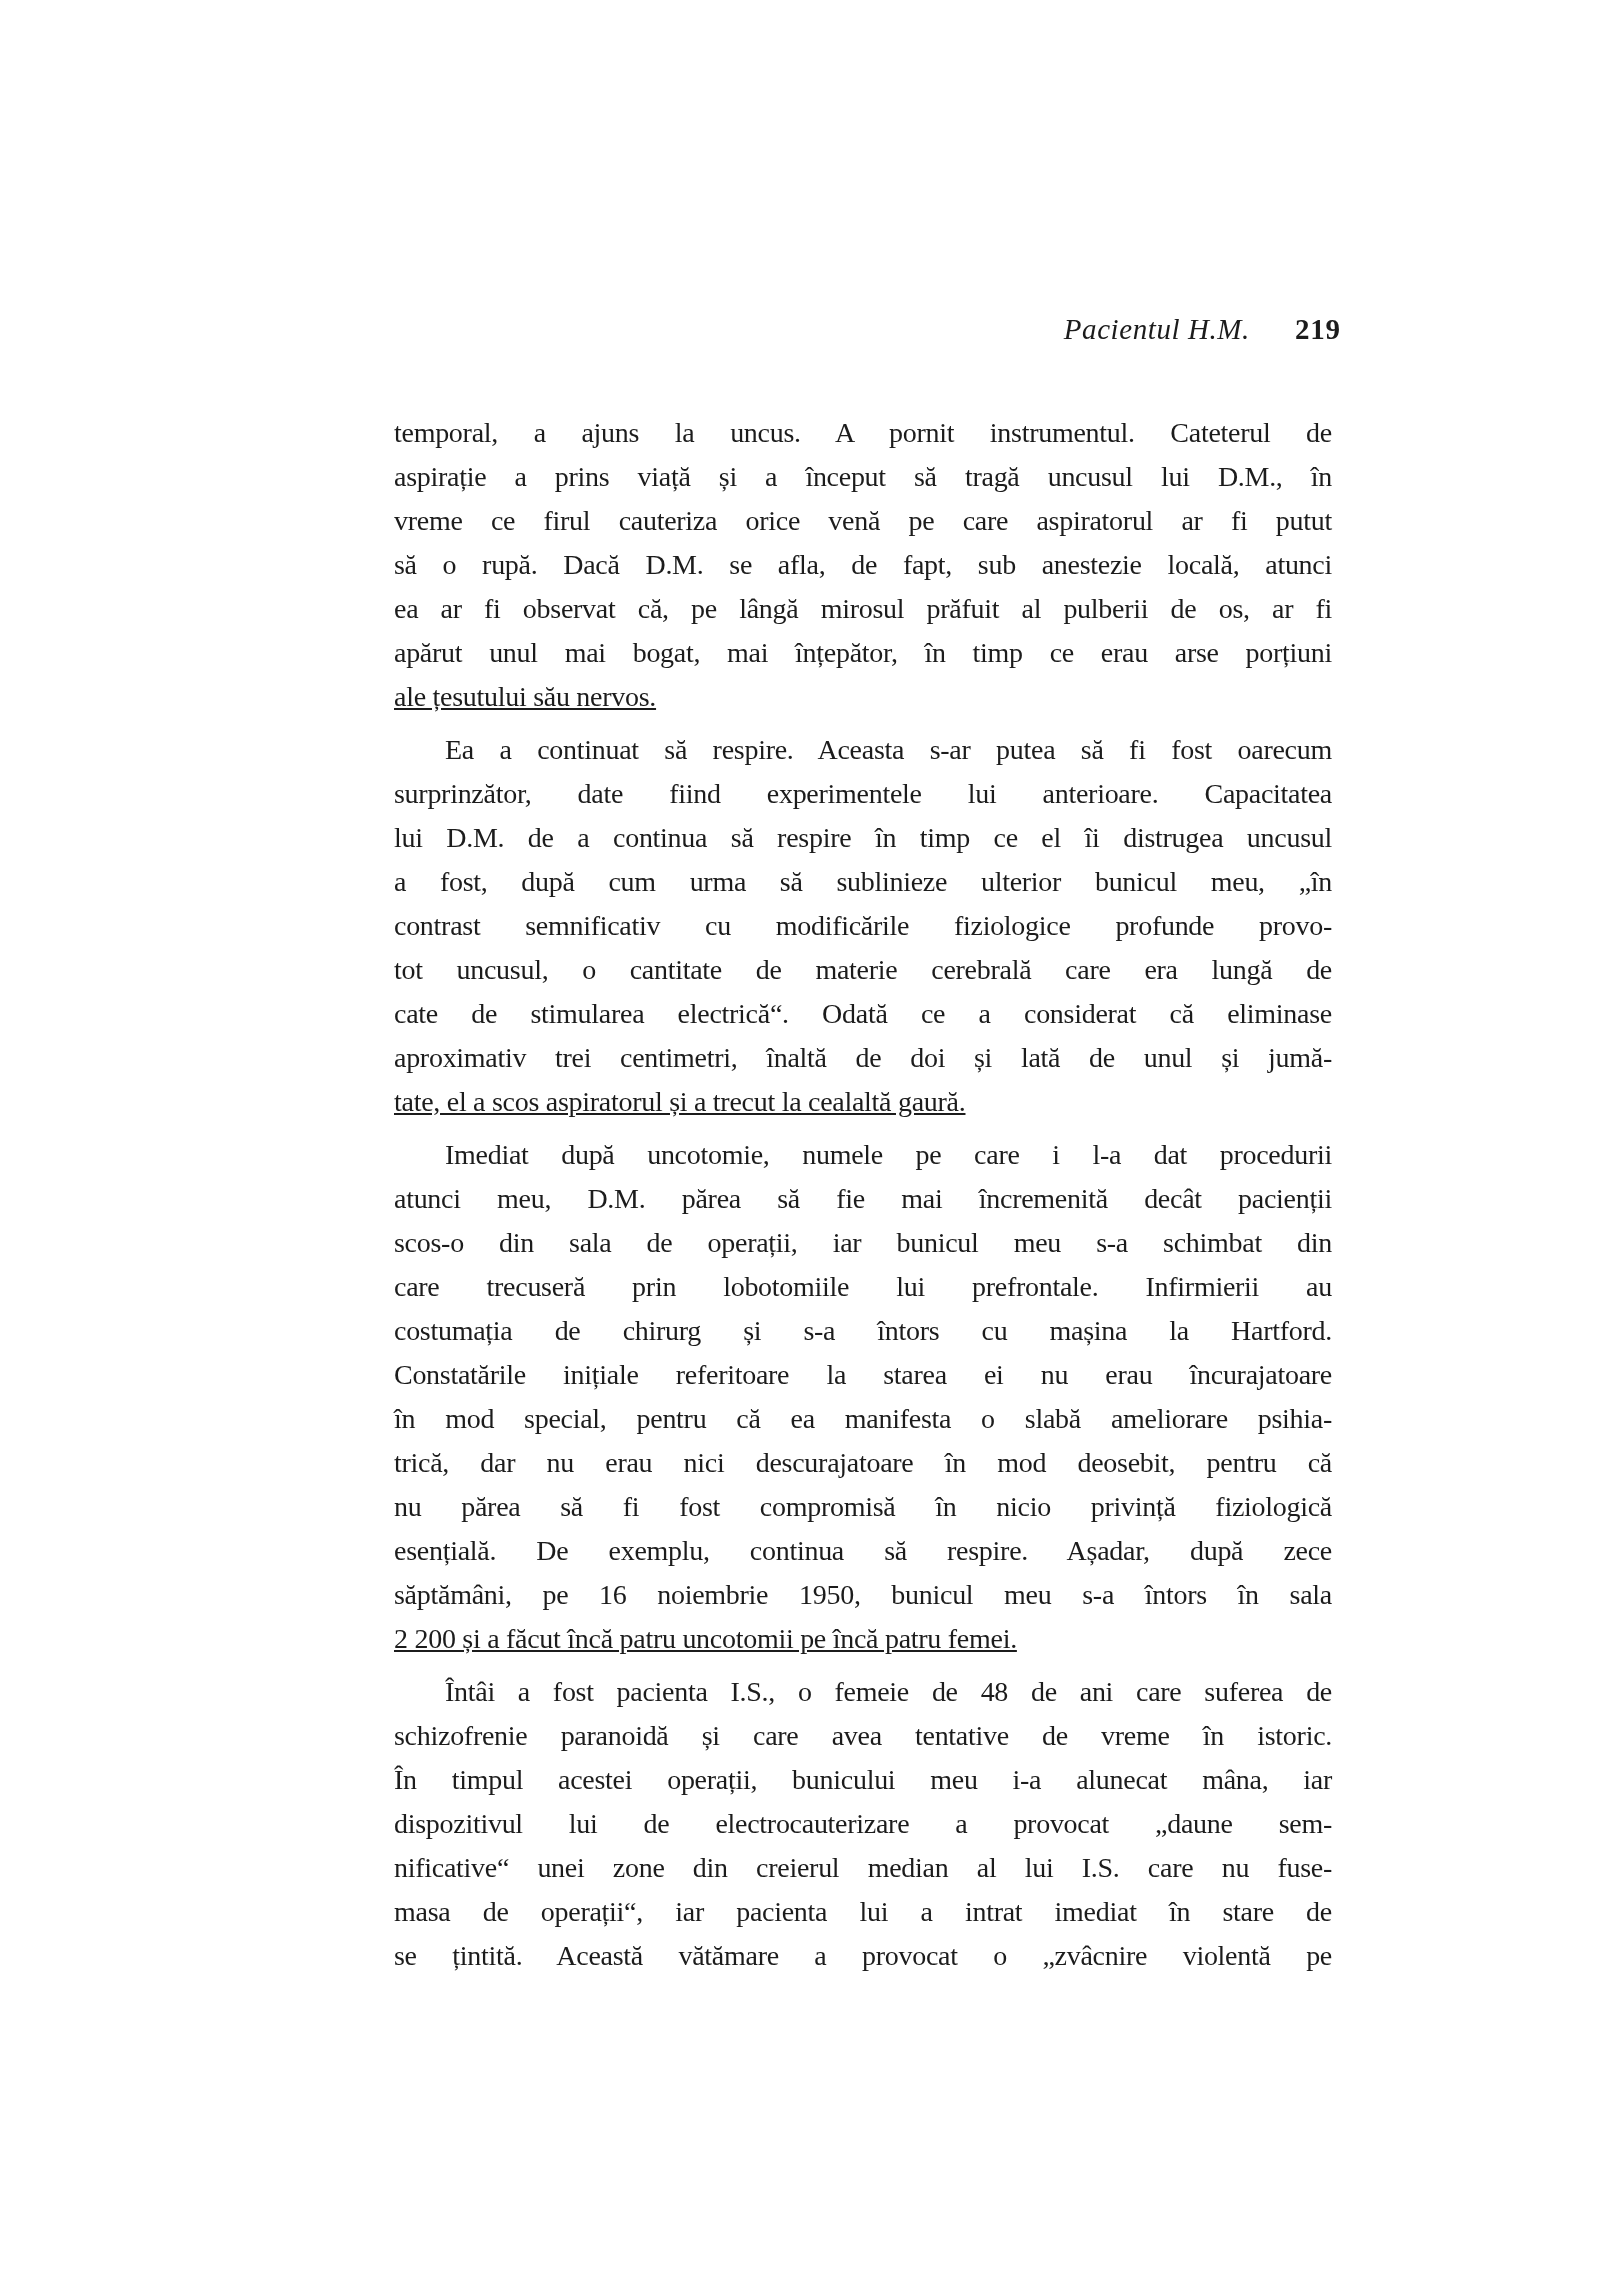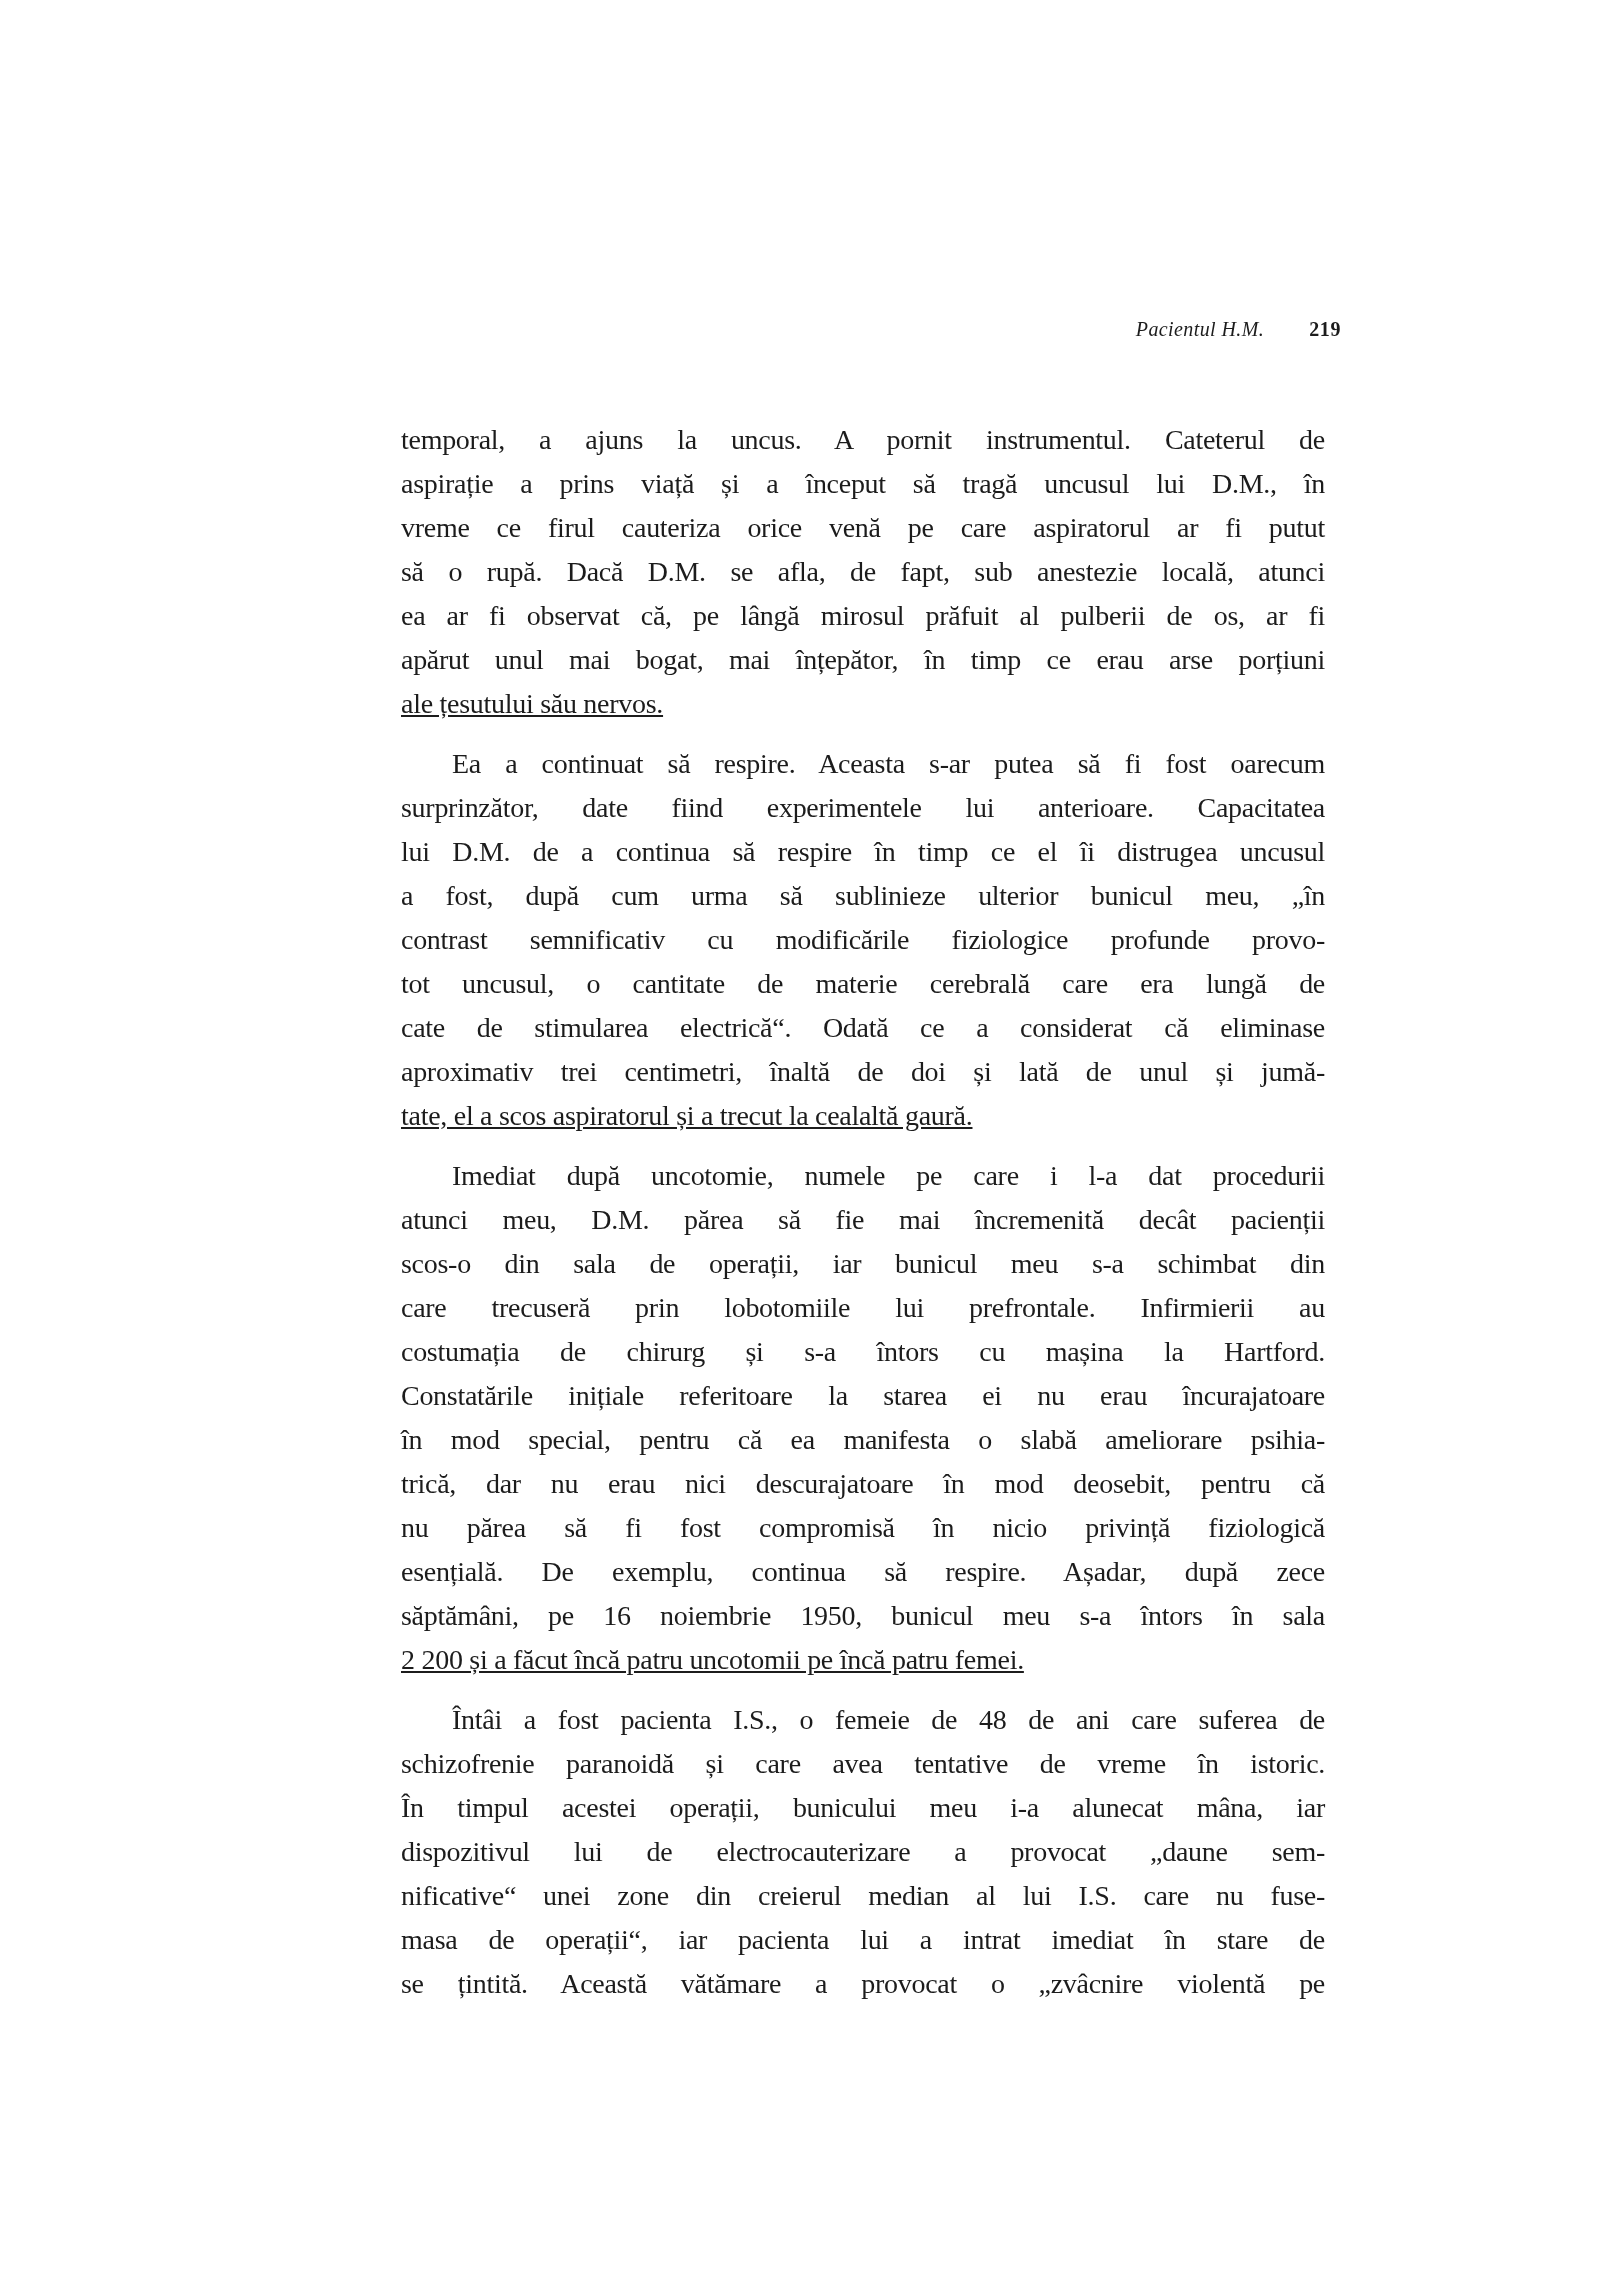--- a/index.html
+++ b/index.html
@@ -15,21 +15,21 @@
     overflow: hidden;
     font-family: "Liberation Serif", "DejaVu Serif", serif;
     color: #1c1c1c;
   }
   .running-head {
     position: absolute;
     left: 385px;
     top: 312px;
     width: 956px;
     text-align: right;
-    font-size: 20px;
+    font-size: 29px;
     line-height: 35px;
     white-space: nowrap;
   }
   .running-title {
     font-style: italic;
     letter-spacing: 0.02em;
   }
   .page-number {
     font-weight: bold;
     margin-left: 45px;
@@ -51,21 +51,21 @@
     overflow: visible;
   }
   .line.para-end {
     text-align-last: left;
     text-decoration: underline;
   }
   .line.indent {
     text-indent: 51px;
   }
   .paragraph {
-    margin: 16px;
+    margin: 9px;
     padding: 0;
   }
 </style>
 </head>
 <body>
 
 <div class="page">
   <div class="running-head">
     <span class="running-title">Pacientul H.M.</span><span class="page-number">219</span>
   </div>

